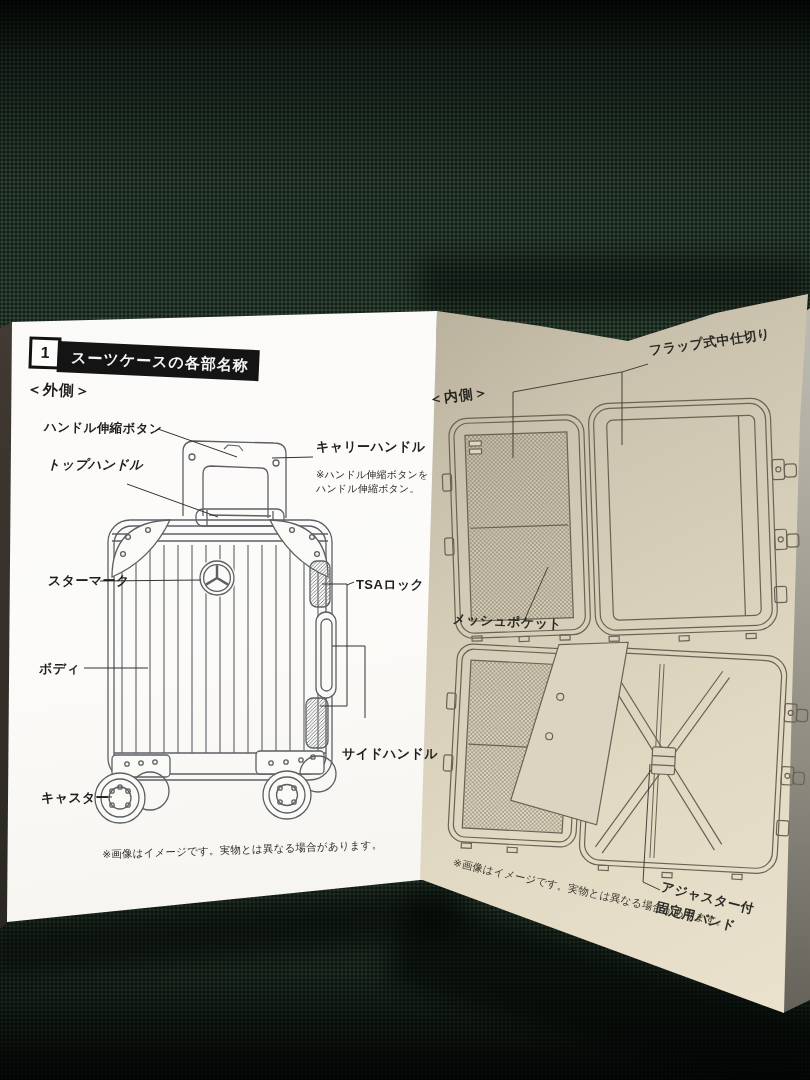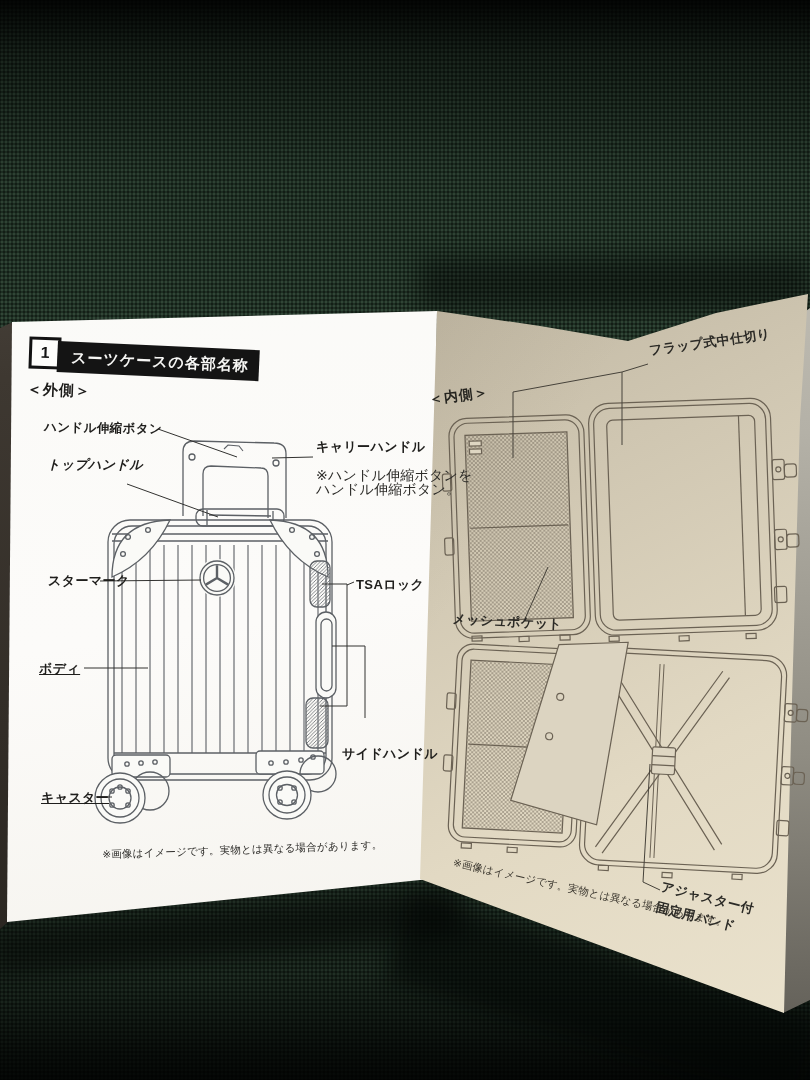--- a/index.html
+++ b/index.html
@@ -47,21 +47,21 @@
       linear-gradient(155deg, #a89f8d 0%, #b9b09c 25%, #cfc6b1 50%, #e2d9c3 74%, #ece4cf 100%);
   }
   .behind-strip{
     clip-path:polygon(794px 320px, 810px 308px, 810px 1000px, 783px 1013px, 789px 650px);
     background:linear-gradient(180deg,#d2cfc6 0%, #b4b1a7 40%, #8f8c82 70%, #5a5750 100%);
   }
   
   svg.art{position:absolute;left:0;top:0;pointer-events:none;}
   
   .lbl{position:absolute;color:#1f1e1c;font-weight:bold;font-size:13px;letter-spacing:0.4px;white-space:nowrap;}
-  .lbl-sm{position:absolute;color:#2d2c29;font-weight:500;font-size:14px;letter-spacing:0.2px;white-space:nowrap;line-height:14px;}
+  .lbl-sm{position:absolute;color:#2d2c29;font-weight:500;font-size:10px;letter-spacing:0.2px;white-space:nowrap;line-height:14px;}
   .section-num{
     position:absolute;left:29px;top:337px;width:26px;height:26px;background:#fdfdfb;
     border:3px solid #121212;color:#121212;font-weight:bold;font-size:16px;
     display:flex;align-items:center;justify-content:center;transform:rotate(2deg);
   }
   .section-bar{
     position:absolute;left:58px;top:341px;width:202px;height:31px;background:#141414;
     color:#f6f6f4;font-weight:bold;font-size:15px;letter-spacing:1px;line-height:31px;
     padding-left:14px;transform:rotate(2.6deg);transform-origin:left top;box-sizing:border-box;
   }
@@ -244,23 +244,23 @@
 
   <div class="lbl" style="left:44px;top:420px;font-size:12.5px;transform:rotate(1deg);">ハンドル伸縮ボタン</div>
   <div class="lbl" style="left:316px;top:438px;">キャリーハンドル</div>
   <div class="lbl-sm" style="left:316px;top:468px;">
     <span style="display:block;">※ハンドル伸縮ボタンを</span>
     <span style="display:block;">ハンドル伸縮ボタン。</span>
   </div>
   <div class="lbl" style="left:47px;top:456px;font-style:italic;">トップハンドル</div>
   <div class="lbl" style="left:48px;top:572px;">スターマーク</div>
   <div class="lbl" style="left:356px;top:576px;">TSAロック</div>
-  <div class="lbl" style="left:39px;top:660px;text-decoration:underline;">ボディ</div>
+  <div class="lbl" style="left:39px;top:660px;">ボディ</div>
   <div class="lbl" style="left:342px;top:721px;margin-top:24px;">サイドハンドル</div>
-  <div class="lbl" style="left:41px;top:789px;text-decoration:underline;">キャスター</div>
+  <div class="lbl" style="left:41px;top:789px;">キャスター</div>
   <div class="lbl-sm" style="left:102px;top:847px;font-size:10.5px;transform:rotate(-2deg);transform-origin:left top;">※画像はイメージです。実物とは異なる場合があります。</div>
 
   <div class="heading" style="left:428px;top:391px;font-size:14px;color:#262520;transform:rotate(-7deg);transform-origin:left top;">＜内側＞</div>
   <div class="lbl" style="left:648px;top:342px;color:#2b2a26;transform:rotate(-8deg);transform-origin:left top;">フラップ式中仕切り</div>
   <div class="lbl" style="left:453px;top:610px;color:#2b2a26;transform:rotate(3deg);transform-origin:left top;">メッシュポケット</div>
   <div class="lbl" style="left:664px;top:876px;color:#2b2a26;transform:rotate(14deg);transform-origin:left top;line-height:21px;">
     <span style="display:block;">アジャスター付</span>
     <span style="display:block;">固定用バンド</span>
   </div>
   <div class="lbl-sm" style="left:455px;top:855px;font-size:10.5px;color:#3a362e;transform:rotate(12.5deg);transform-origin:left top;">※画像はイメージです。実物とは異なる場合があります。</div>

